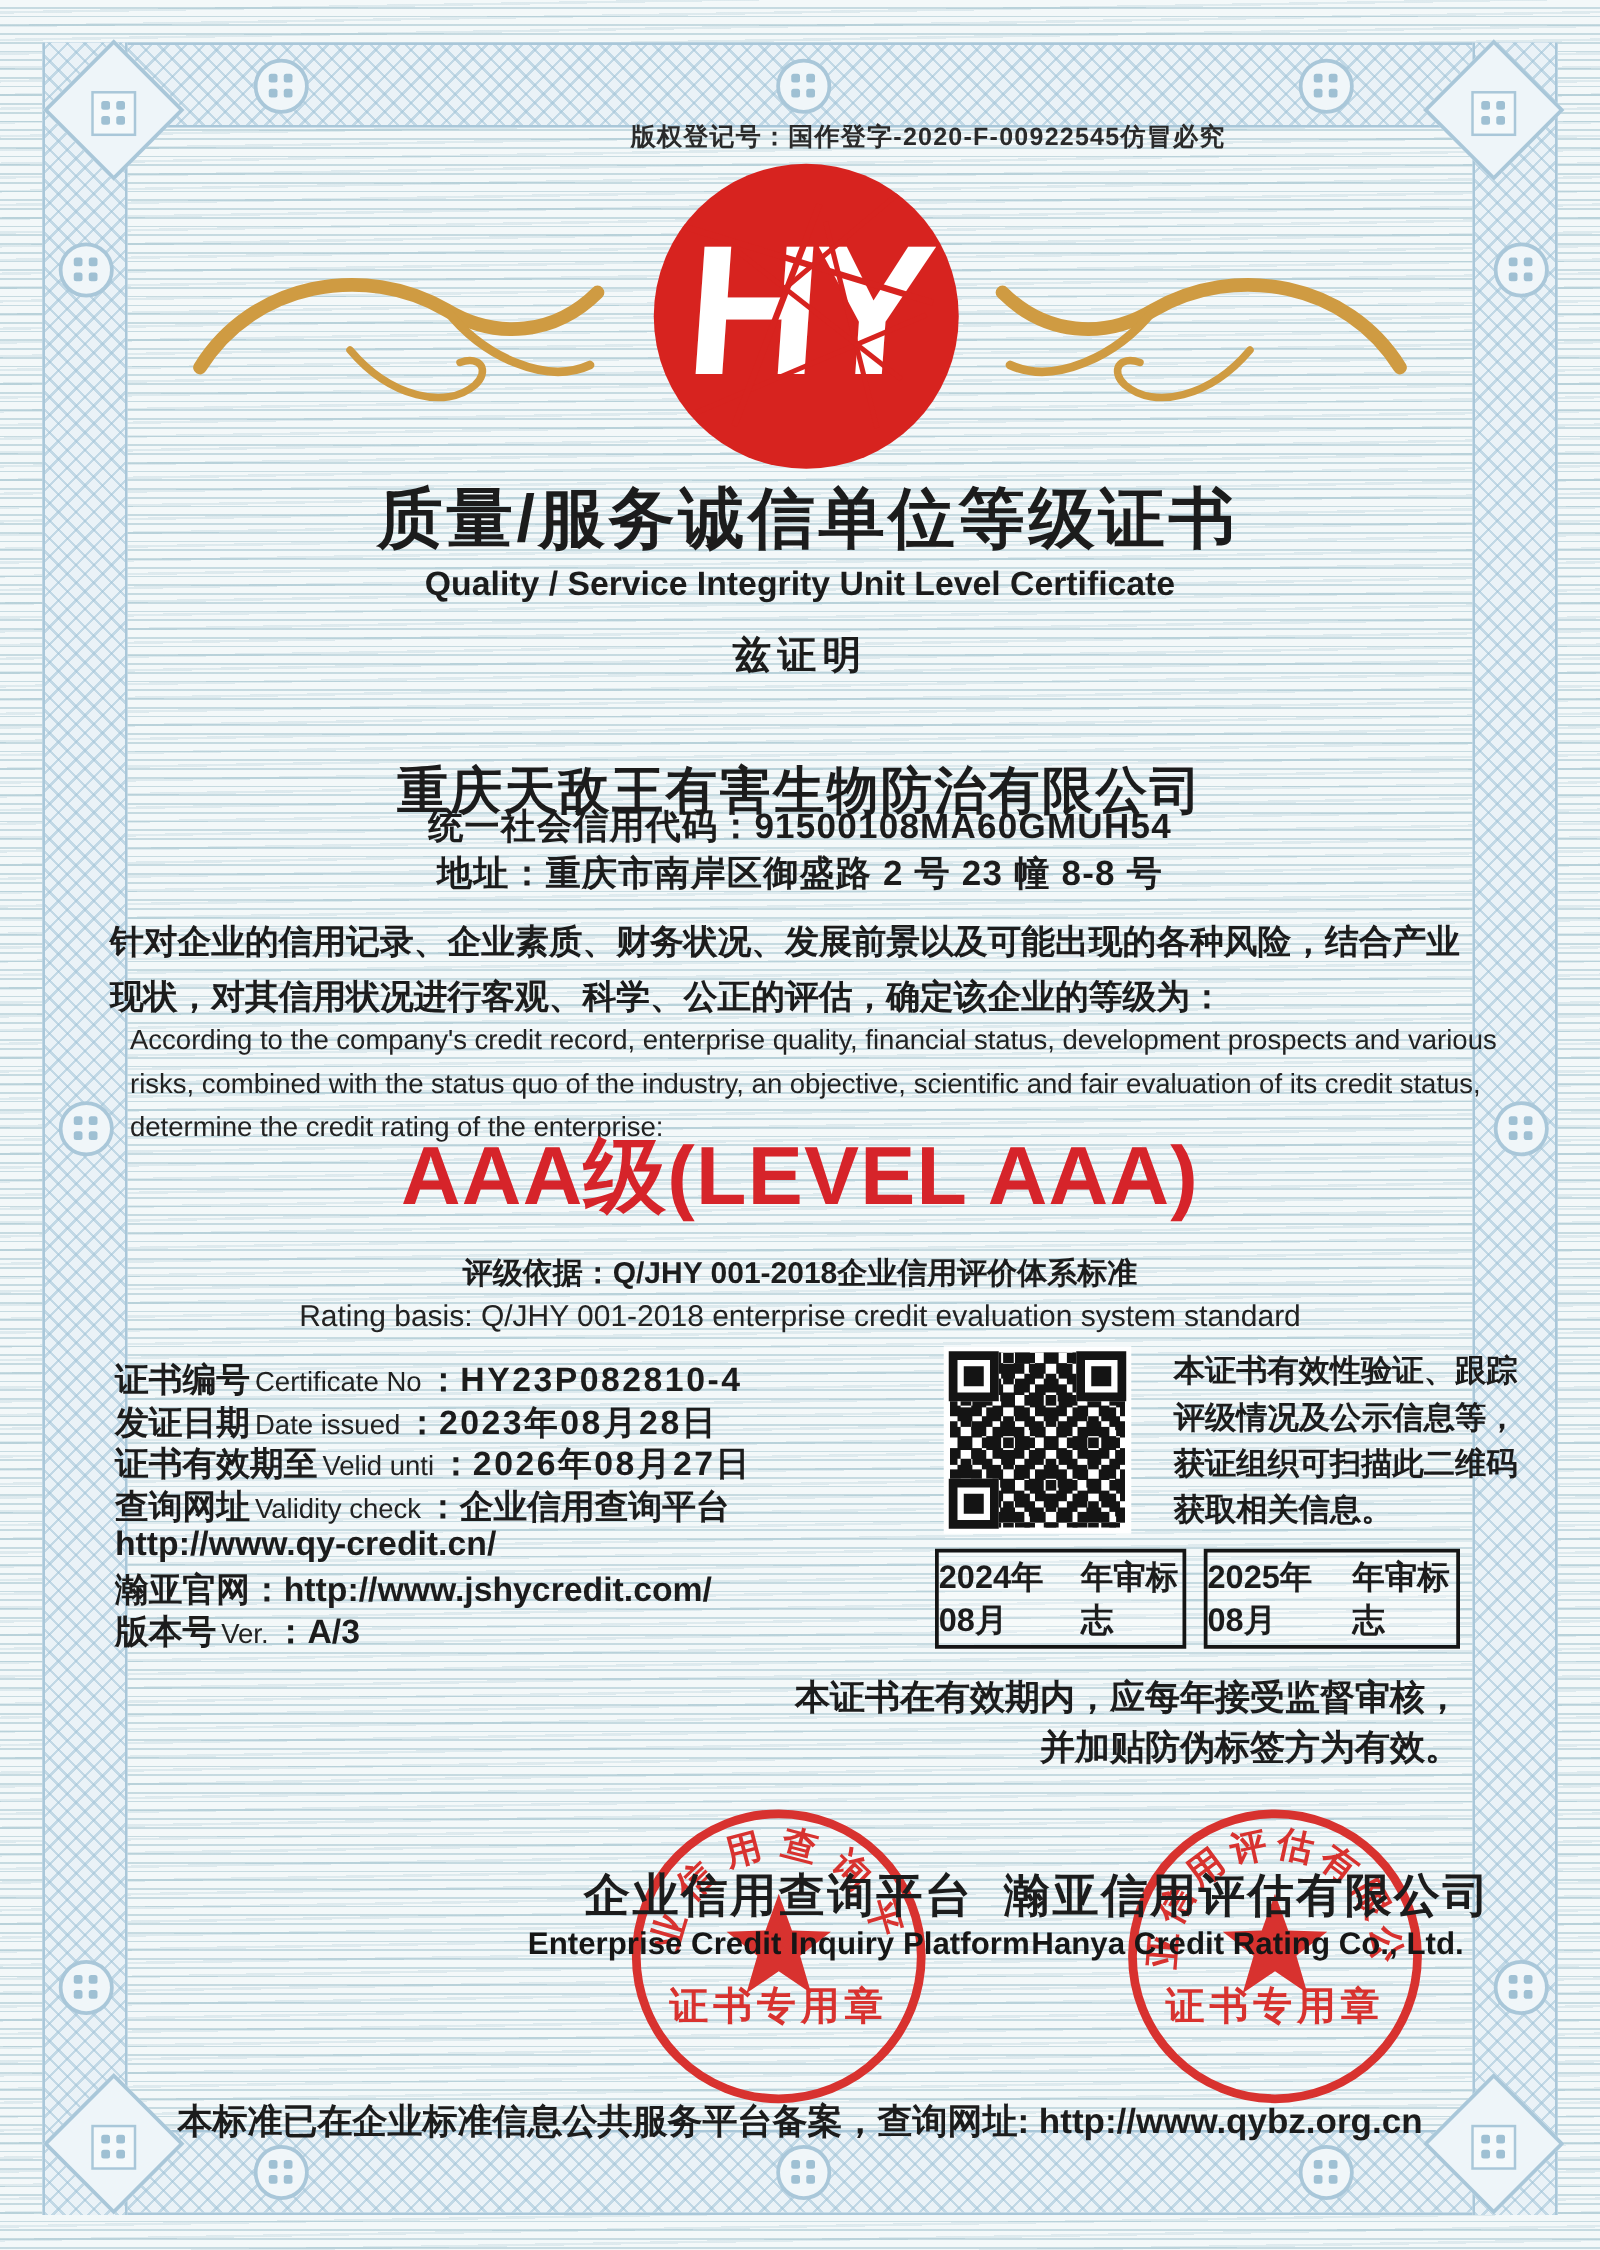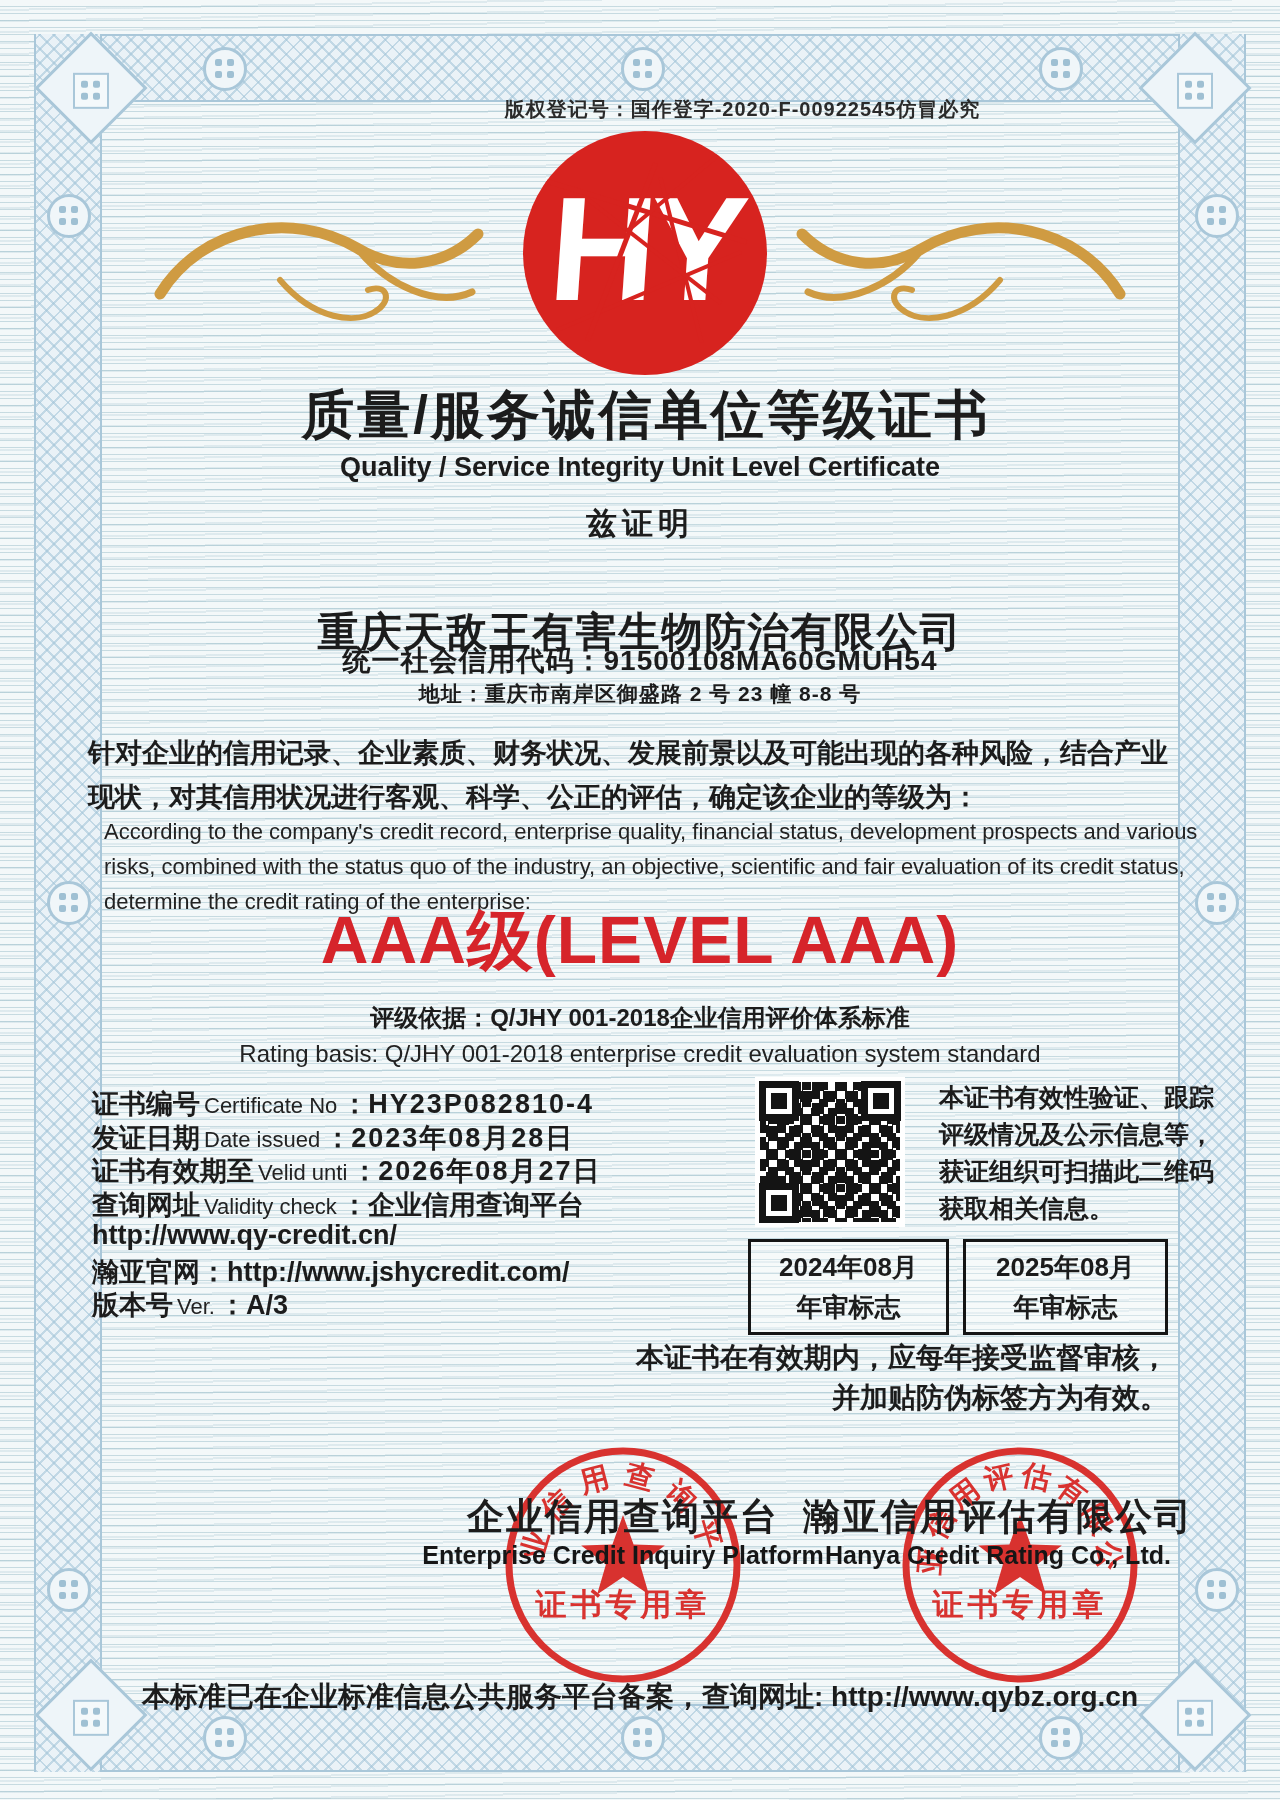--- a/index.html
+++ b/index.html
@@ -45,21 +45,21 @@
   .flourish path{stroke:#cf9b42;fill:none;stroke-linecap:round;}
   .fl-left{left:152px;}
   .fl-right{left:780px;transform:scaleX(-1);}
 
   .title-zh{top:380px;font-size:53px;font-weight:800;letter-spacing:3px;padding-left:12px;}
   .title-en{top:452px;font-size:27px;font-weight:600;}
   .certify-zh{top:503px;font-size:31px;font-weight:600;letter-spacing:5px;}
   .certify-en{top:547px;font-size:25px;font-weight:400;}
   .company{top:576px;font-size:41px;font-weight:900;letter-spacing:2px;margin-top:29px;}
   .code-line{top:642px;font-size:28px;font-weight:600;letter-spacing:1px;}
-  .addr-line{top:680px;font-size:21px;font-weight:600;letter-spacing:1px;}
+  .addr-line{top:680px;font-size:28px;font-weight:600;letter-spacing:1px;}
 
   .para-zh{left:88px;top:731px;width:1084px;font-size:27px;font-weight:600;line-height:44px;white-space:pre-line;}
   .para-en{left:104px;top:814px;width:1094px;font-size:22px;line-height:35px;white-space:pre-line;color:#222;}
 
   .aaa{top:896px;font-size:66px;font-weight:900;color:#d6242a;letter-spacing:1px;}
   .basis-zh{top:1002px;font-size:24px;font-weight:600;}
   .basis-en{top:1040px;font-size:24px;color:#222;}
 
   
   .details{left:92px;top:1086px;font-size:27px;font-weight:600;}
@@ -71,21 +71,21 @@
   .qr{left:755px;top:1077px;width:150px;height:150px;background:#ffffff;}
   .qr-noise{position:absolute;inset:5px;
     background-image:repeating-linear-gradient(0deg,#141414 0 7px,transparent 7px 15px),repeating-linear-gradient(90deg,#141414 0 7px,transparent 7px 15px);
     background-image:repeating-conic-gradient(#141414 0% 25%,transparent 0% 50%),repeating-conic-gradient(#141414 0% 25%,transparent 0% 50%);
     background-size:17px 17px,23px 23px;background-position:0 0,6px 9px;}
   .qr-finder{position:absolute;width:40px;height:40px;border:7px solid #141414;background:#fff;box-sizing:border-box;}
   .qr-finder::after{content:"";position:absolute;inset:5px;background:#141414;}
   .qf-tl{left:4px;top:4px;} .qf-tr{right:4px;top:4px;} .qf-bl{left:4px;bottom:4px;}
   .qr-note{left:915px;top:1079px;width:282px;font-size:25px;font-weight:600;line-height:37px;white-space:pre-line;margin-left:24px;}
 
-  .rbox{position:absolute;top:1239px;height:96px;border:3px solid #151515;box-sizing:border-box;display:flex;flex-direction:column;align-items:center;justify-content:center;gap:5px;font-size:26px;font-weight:600;background:rgba(255,255,255,0.25);}
+  .rbox{position:absolute;top:1239px;height:80px;border:3px solid #151515;box-sizing:border-box;display:flex;flex-direction:row;align-items:center;justify-content:center;gap:5px;font-size:26px;font-weight:600;background:rgba(255,255,255,0.25);}
   .rbox1{left:748px;width:201px;} .rbox2{left:963px;width:205px;}
   .annual-note{position:absolute;right:112px;top:1338px;width:620px;text-align:right;font-size:28px;font-weight:600;line-height:40px;white-space:pre-line;}
 
   
   .stamp{position:absolute;width:244px;height:244px;z-index:1;}
   .stamp-left{left:501px;top:1443px;}
   .stamp-right{left:898px;top:1443px;}
   .stamp text{font-family:"Liberation Sans","DejaVu Sans",sans-serif;}
   .org-zh{position:absolute;top:1492px;transform:translateX(-50%);font-size:37px;font-weight:700;letter-spacing:2px;white-space:nowrap;z-index:2;}
   .org-en{position:absolute;top:1541px;transform:translateX(-50%);font-size:25px;font-weight:600;white-space:nowrap;z-index:2;color:#161616;}

